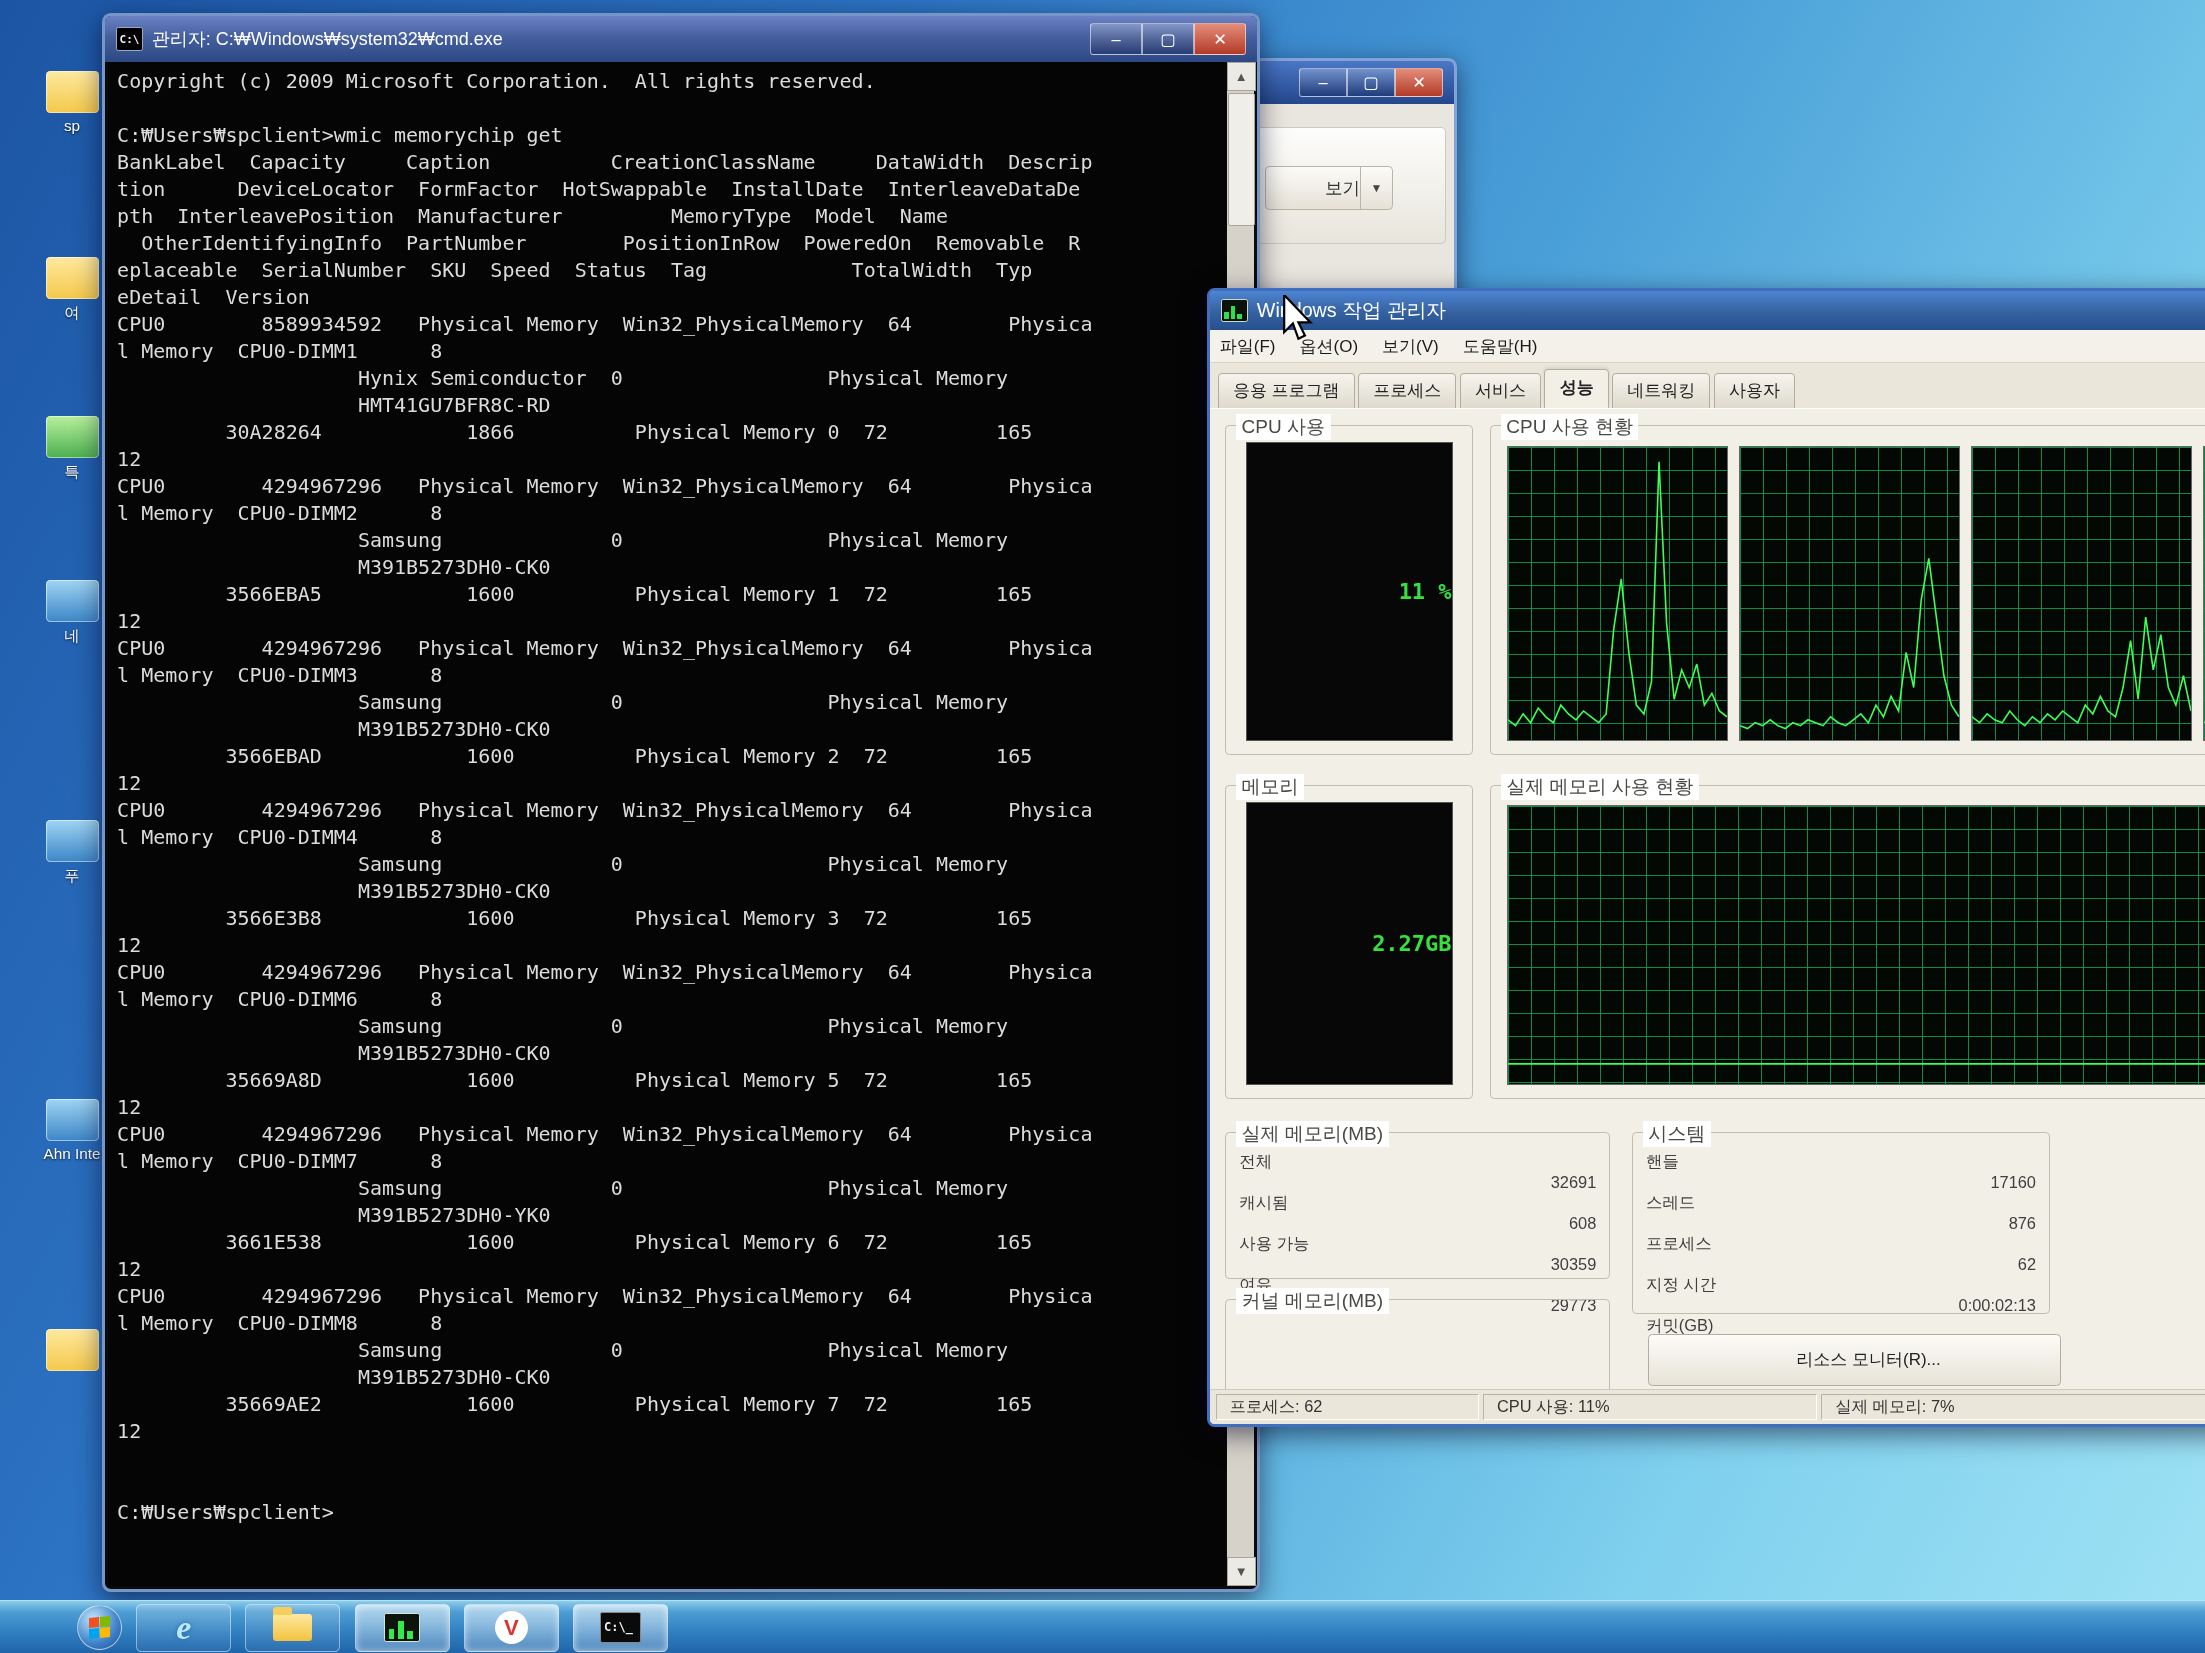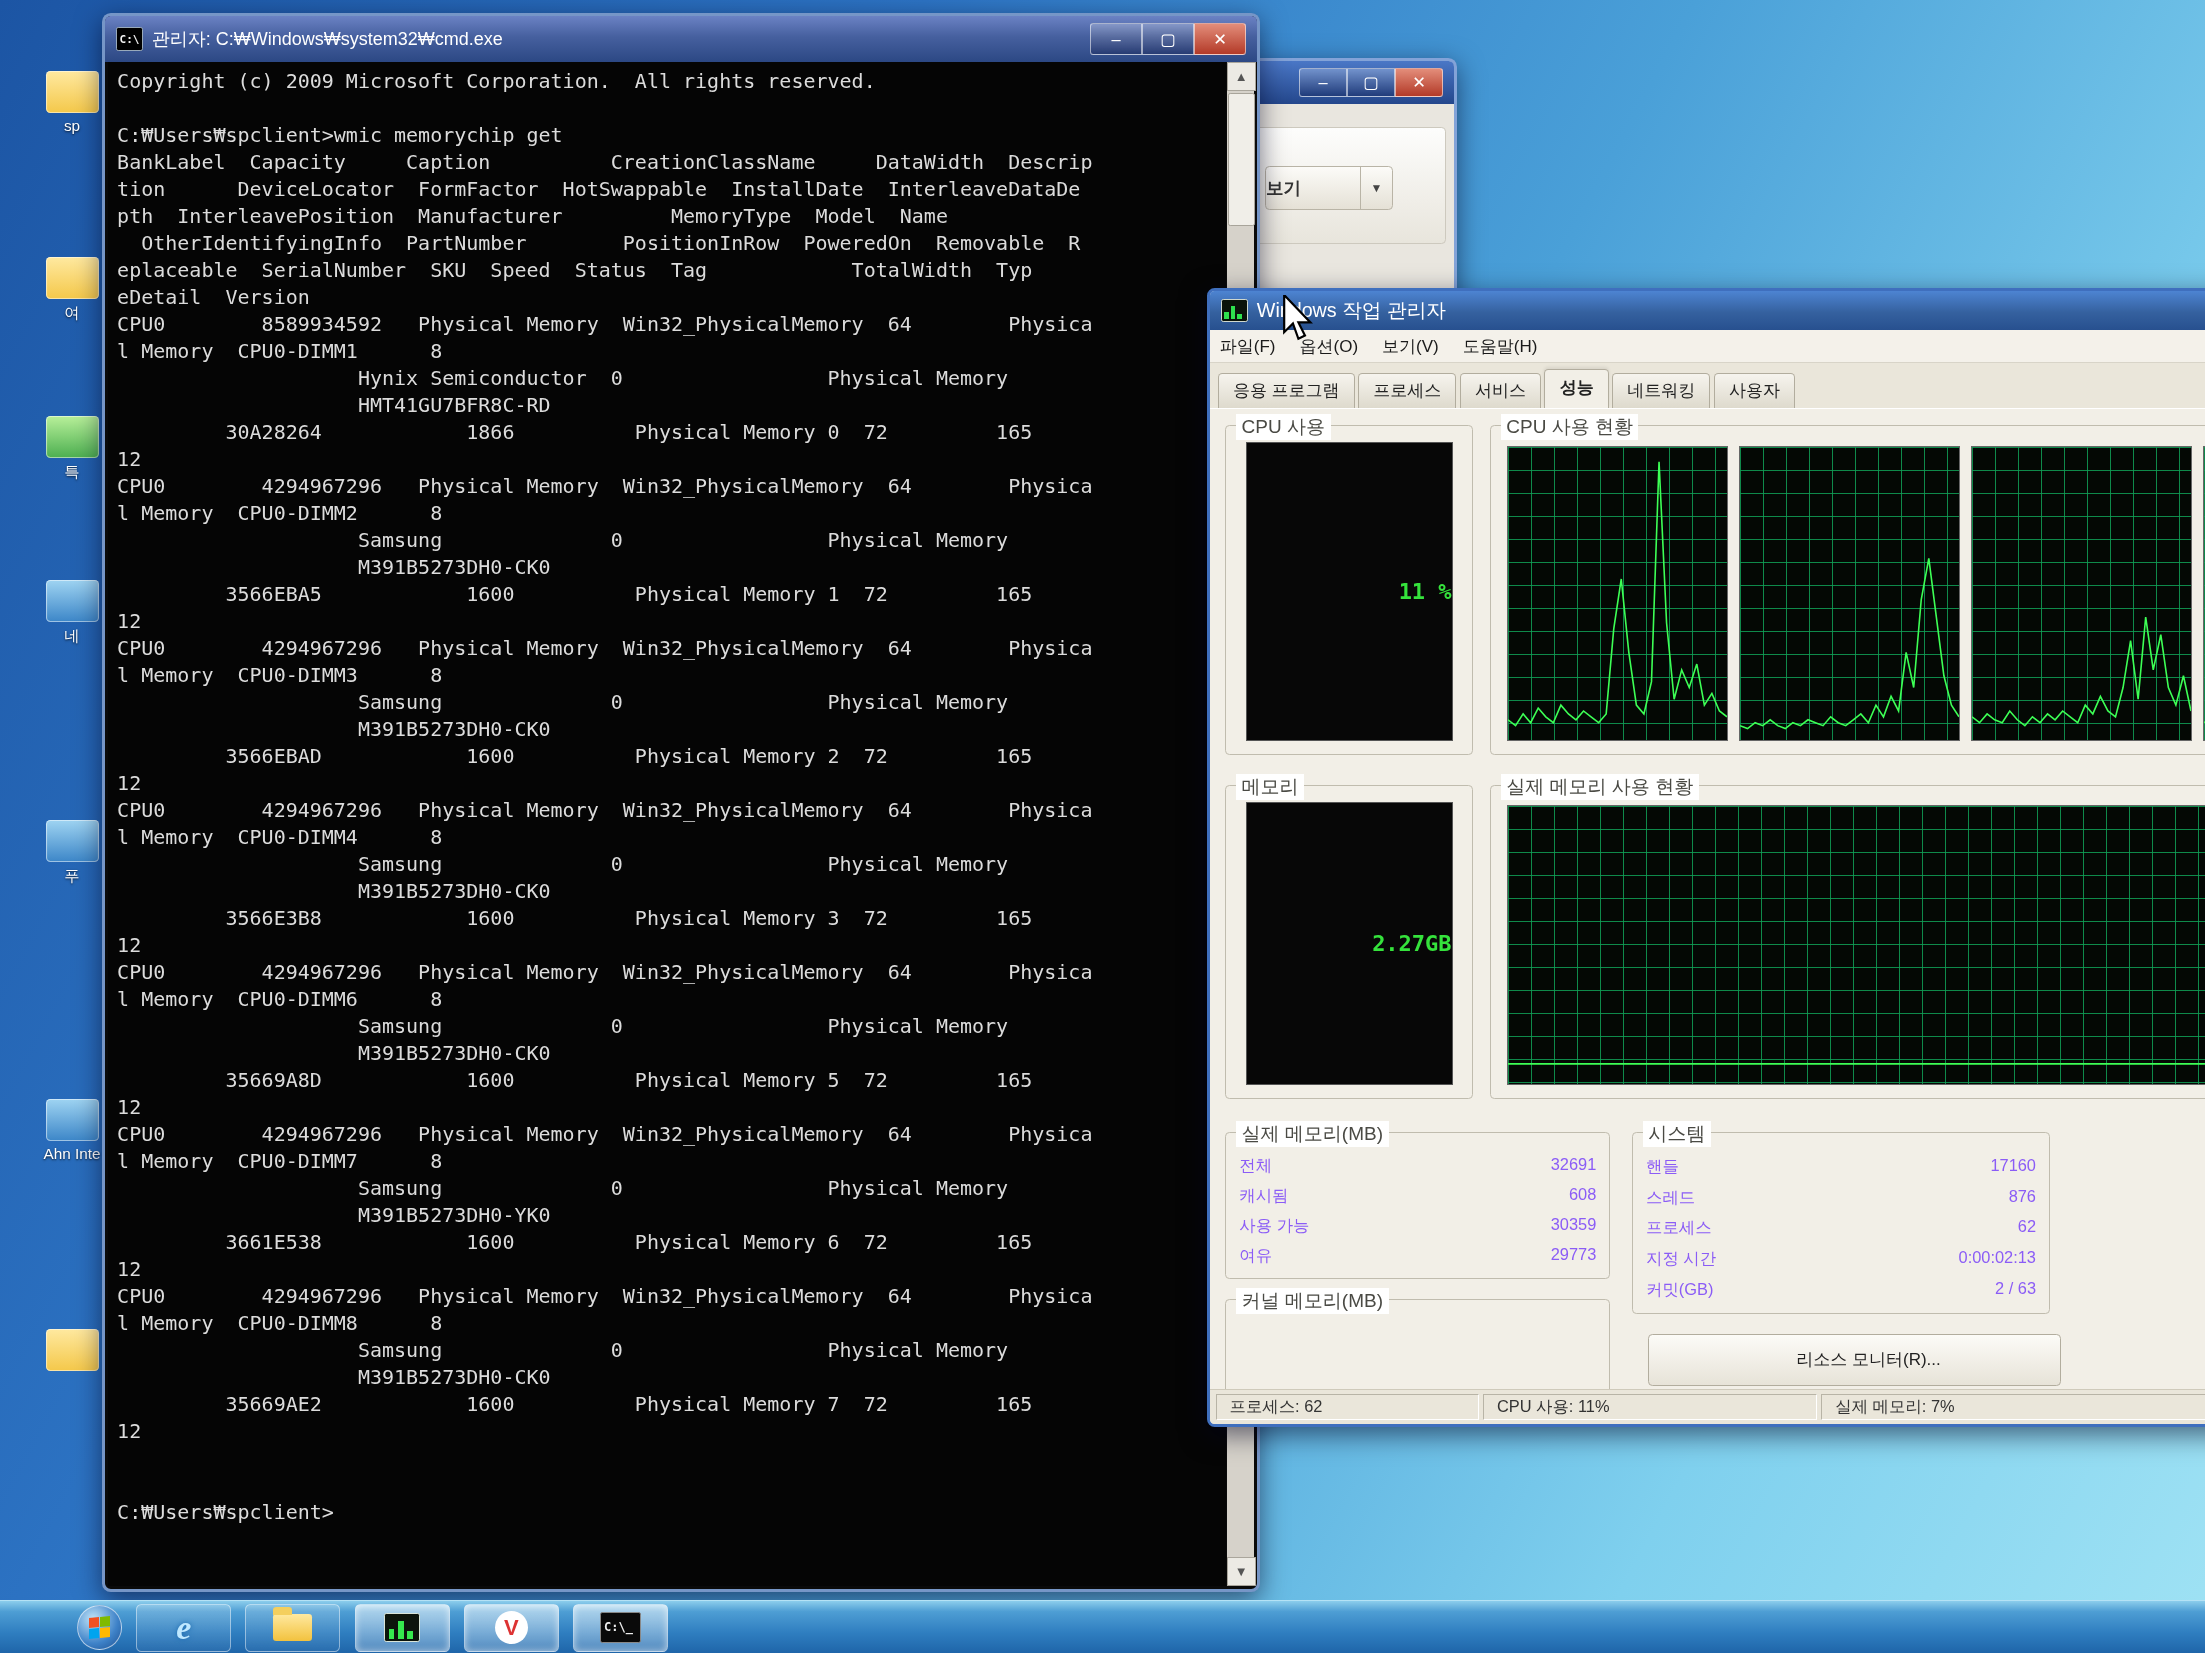--- a/index.html
+++ b/index.html
@@ -48,21 +48,21 @@
 
   
   #bgwin{left:1239px;top:58px;width:212px;height:263px;z-index:5;
     border:3.8px solid rgba(120,155,215,.9);background:#e9e6df;}
   #bgwin .titlebar{height:43px;background:linear-gradient(#4a77c6,#24478c);}
   #bgwin .cap-btn{width:46px;height:27px;}
   .mini-toolbar{position:absolute;left:7.7px;top:66px;right:7.7px;height:115px;
     background:linear-gradient(#fdfdfc,#e8e5dc);border:1.1px solid #cdc9be;border-radius:4.4px;}
   .view-btn{position:absolute;left:14.2px;top:38px;width:126px;height:42px;background:linear-gradient(#fcfbf8,#e5e1d6);
     border:1.1px solid #b9b4a6;border-radius:4.4px;display:flex;align-items:center;font-size:17.5px;color:#333;}
-  .view-btn .lbl{flex:1;text-align:left;font-weight:bold;}
+  .view-btn .lbl{flex:1;text-align:right;}
   .view-btn .dd{width:31px;height:100%;border-left:1.1px solid #b9b4a6;display:flex;align-items:center;justify-content:center;font-size:12px;color:#444;}
 
   
   #tm{left:1207px;top:288px;width:1258px;height:1133px;z-index:30;
     border:3.8px solid #3f6fbe;background:#efece4;border-radius:7.7px;display:flex;flex-direction:column;}
   #tm .titlebar{height:39px;font-size:19.7px;background:linear-gradient(180deg,#4d84d2 0%,#35619f 55%,#27508f 100%);border-radius:4.4px 4.4px 0 0;}
   .tm-ico{width:25px;height:21px;background:#0a130a;border:1.1px solid #cfd8cf;border-radius:2.2px;margin-right:8.8px;position:relative;overflow:hidden;}
   .tm-ico i{position:absolute;bottom:1.6px;width:4.4px;background:#2ee04e;}
   .tm-ico i:nth-child(1){left:2.2px;height:7.7px;} .tm-ico i:nth-child(2){left:8.8px;height:13px;} .tm-ico i:nth-child(3){left:15.3px;height:5.5px;}
   .menubar{height:32px;background:#f4f1ea;border-bottom:1.1px solid #d8d4c8;display:flex;align-items:center;padding:0 9.8px;gap:24px;font-size:17px;color:#1a1a1a;}
@@ -87,21 +87,21 @@
 
   
   .graph-row{position:absolute;display:flex;gap:11px;}
   .graph-panel{background-color:#040804;border:1.1px solid #666;position:relative;
     background-image:repeating-linear-gradient(to right,rgba(16,160,86,.85) 0 1.1px,transparent 1.1px 23px),
                      repeating-linear-gradient(to bottom,rgba(16,160,86,.85) 0 1.1px,transparent 1.1px 23px);}
   .graph-panel svg{position:absolute;inset:0;width:100%;height:100%;}
 
   
   .stat-rows{position:absolute;inset:18.6px 13px 6.6px 13px;display:flex;flex-direction:column;justify-content:space-around;}
-  .stat-row{display:flex;font-size:16.4px;color:#8b5cf6;}
+  .stat-row{display:flex;font-size:16.4px;color:#404040;flex-direction:column;}
   .stat-label{flex:1;}
   .stat-value{text-align:right;margin-left:32px;}
   .res-btn{position:absolute;background:linear-gradient(#fcfbf7,#e7e3d8);border:1.1px solid #b2ad9e;border-radius:4.4px;
     font-size:17px;color:#222;display:flex;align-items:center;justify-content:center;padding-left:28px;}
 
   .statusbar{height:34px;background:#eae6da;border-top:1.1px solid #cfcabb;display:flex;align-items:center;gap:4.4px;padding:0 5.5px;border-radius:0 0 4.4px 4.4px;}
   .status-cell{height:24px;display:flex;align-items:center;padding:0 13px;font-size:16.4px;color:#333;
     border:1.1px solid;border-color:#b8b4a6 #fff #fff #b8b4a6;}
   .sc-0{width:235px;} .sc-1{width:306px;} .sc-2{flex:1;}
 

